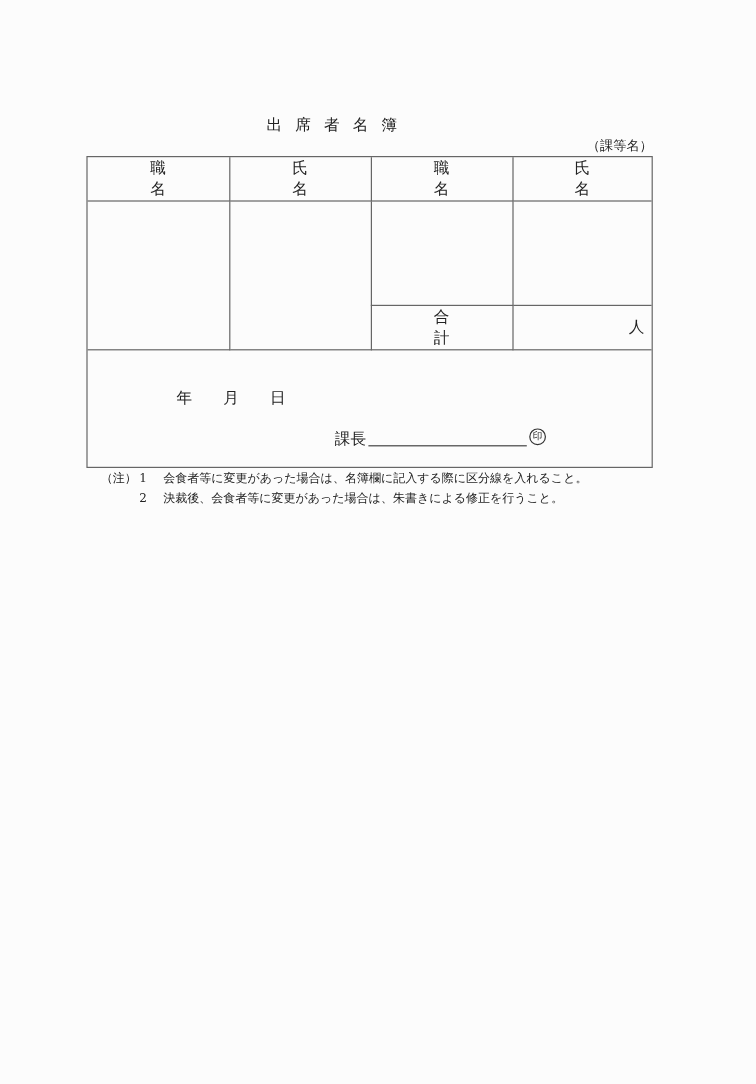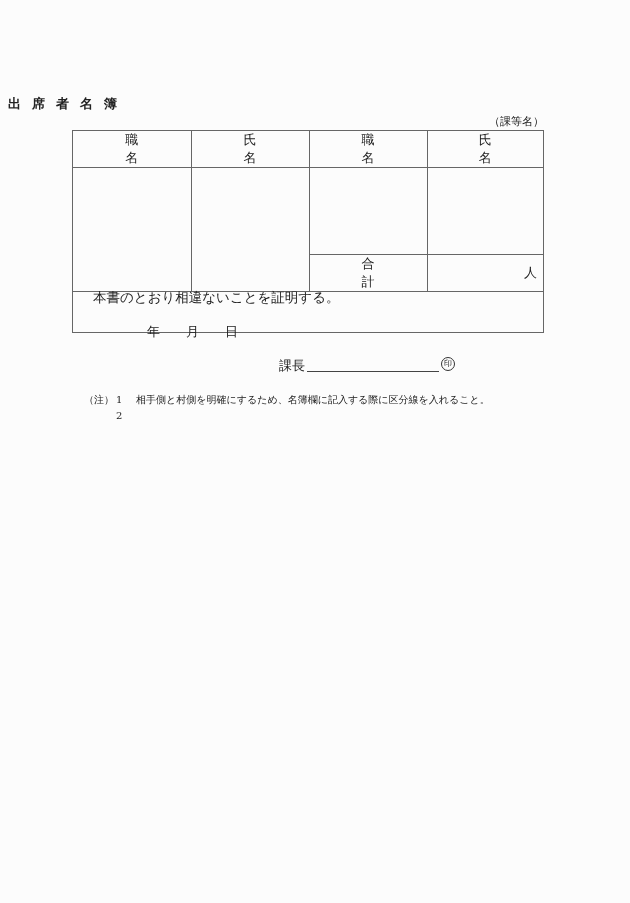--- a/index.html
+++ b/index.html
@@ -13,39 +13,38 @@
       position: relative;
       overflow: hidden;
       font-family: "DejaVu Serif", "Liberation Serif", serif;
       color: #222;
     }
     .title {
       position: absolute;
       left: 0;
       width: 556px;
       top: 95px;
-      text-align: left;
+      text-align: center;
       font-size: 13px;
       letter-spacing: 11px;
       padding-left: 8px;
       box-sizing: border-box;
-      font-weight: bold;
     }
     .dept {
       position: absolute;
       right: 86px;
       top: 114px;
       font-size: 11px;
     }
     .frame {
       position: absolute;
       left: 72px;
       top: 130px;
       width: 472px;
-      height: 203px;
+      height: 260px;
       border: 1px solid #666;
       box-sizing: border-box;
     }
     table.att {
       position: absolute;
       left: 0;
       top: 0;
       width: 470px;
       border-collapse: collapse;
       table-layout: fixed;
@@ -145,38 +144,38 @@
       <td class="body-cell"></td>
       <td class="body-cell"></td>
     </tr>
     <tr class="total-row">
       <td class="total-label spaced">合　計</td>
       <td class="total-value">人</td>
     </tr>
   </tbody>
     </table>
 
-  <div class="cert">本書のとおり相違ないことを証明する。</div>
 
   <div class="date">
     <span>年</span>
     <span>月</span>
     <span>日</span>
   </div>
 
   <div class="sign">
     <span>課長</span>
     <span class="sign-line"></span>
     <span class="seal">印</span>
   </div>
 </div>
 
 <div class="notes">
   <div class="note-row">
     <span class="note-prefix">（注）</span>
     <span class="note-num">1</span>
-    <span>相手側と村側を明確にするため、名簿欄に記入する際に区分線を入れること。</span>
+    <span>会食者等に変更があった場合は、名簿欄に記入する際に区分線を入れること。</span>
   </div>
   <div class="note-row">
     <span class="note-prefix"></span>
     <span class="note-num">2</span>
+    <span>決裁後、会食者等に変更があった場合は、朱書きによる修正を行うこと。</span>
   </div>
 </div>
 
 </body></html>

